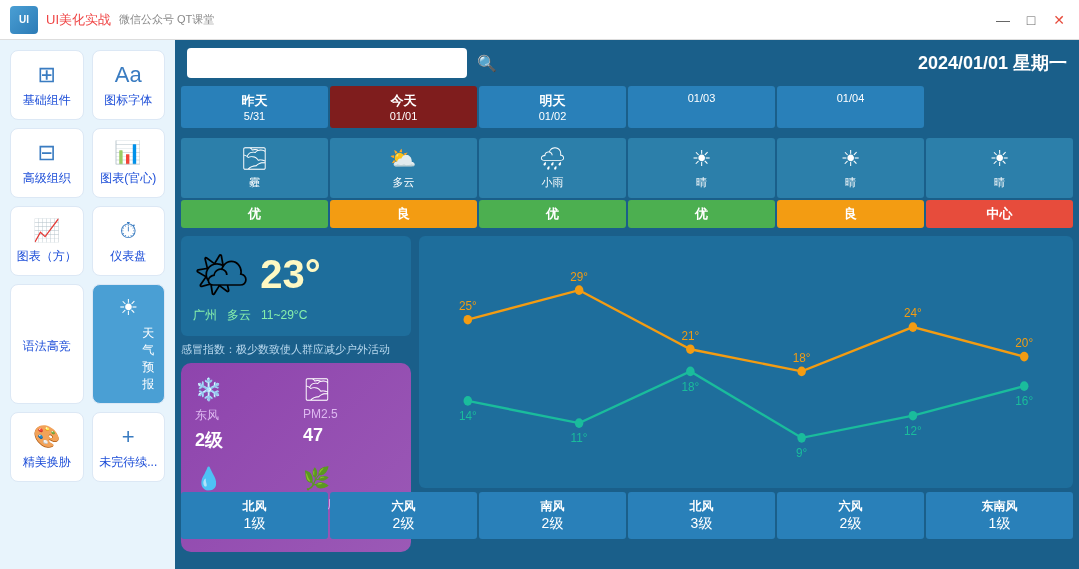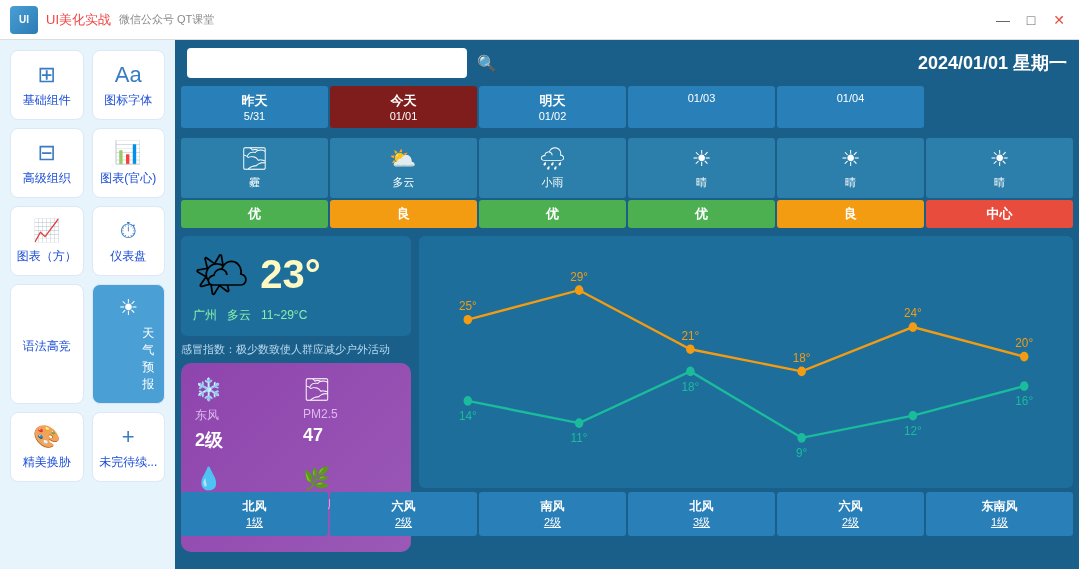--- a/index.html
+++ b/index.html
@@ -256,21 +256,21 @@
     }
     .wind-cell {
       background: #2980b9;
       text-align: center;
       padding: 6px 4px;
       color: #ffffff;
       font-size: 11px;
       border-radius: 3px;
     }
     .wind-cell .wind-dir { font-size: 12px; font-weight: bold; text-align: center; }
-    .wind-cell .wind-level { font-size: 11px; text-decoration: underline; }
+    .wind-cell .wind-level { font-size: 14px; }
 
     
     .chart-svg {
       width: 100%; height: 100%;
     }
   </style>
 </head>
 <body>
 
 <div class="title-bar">

